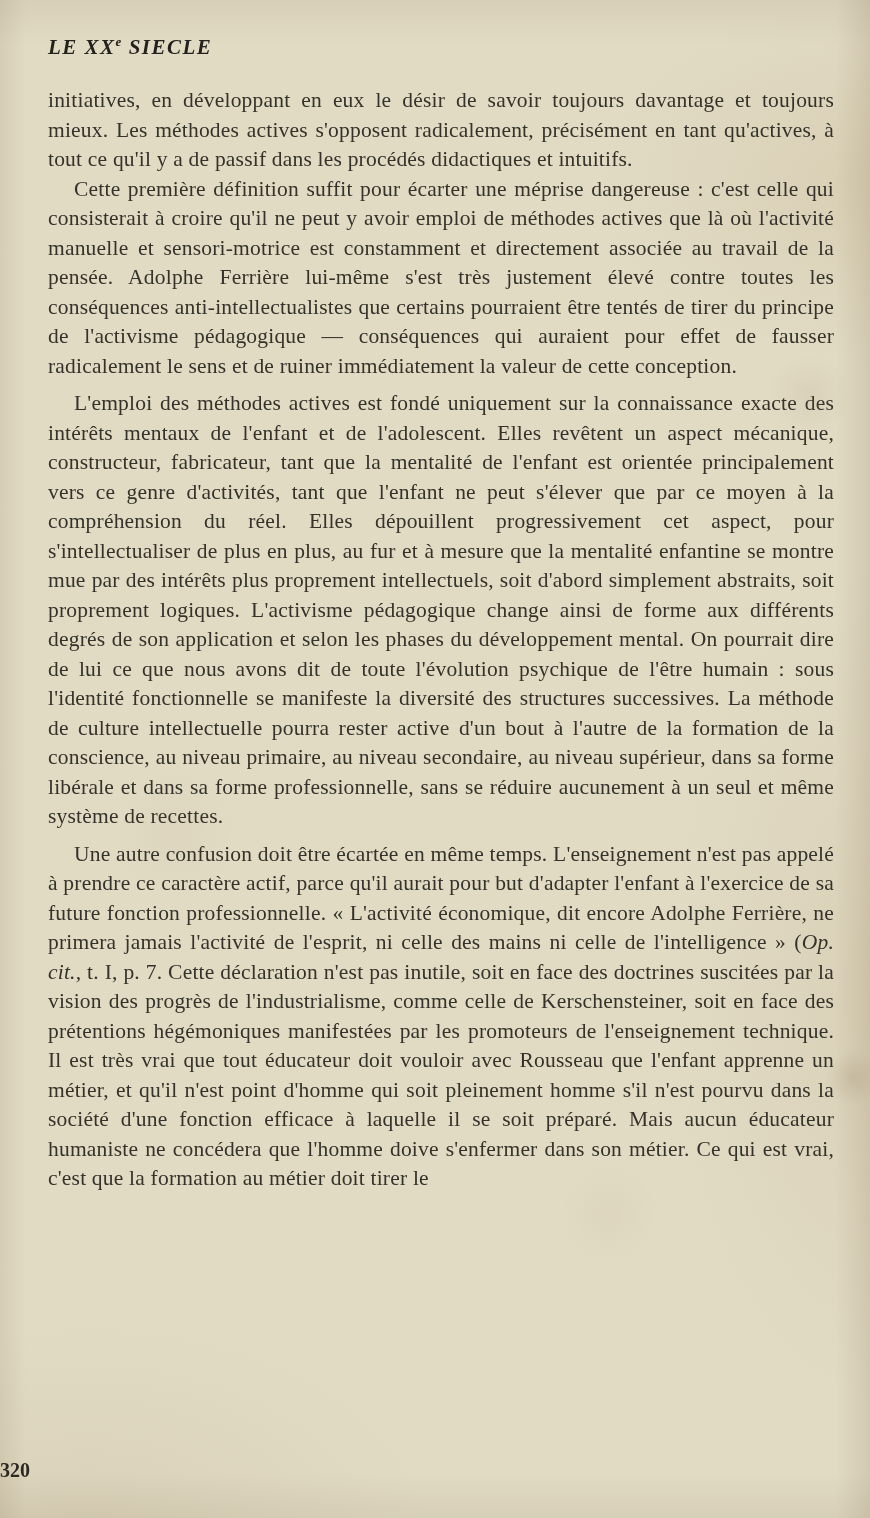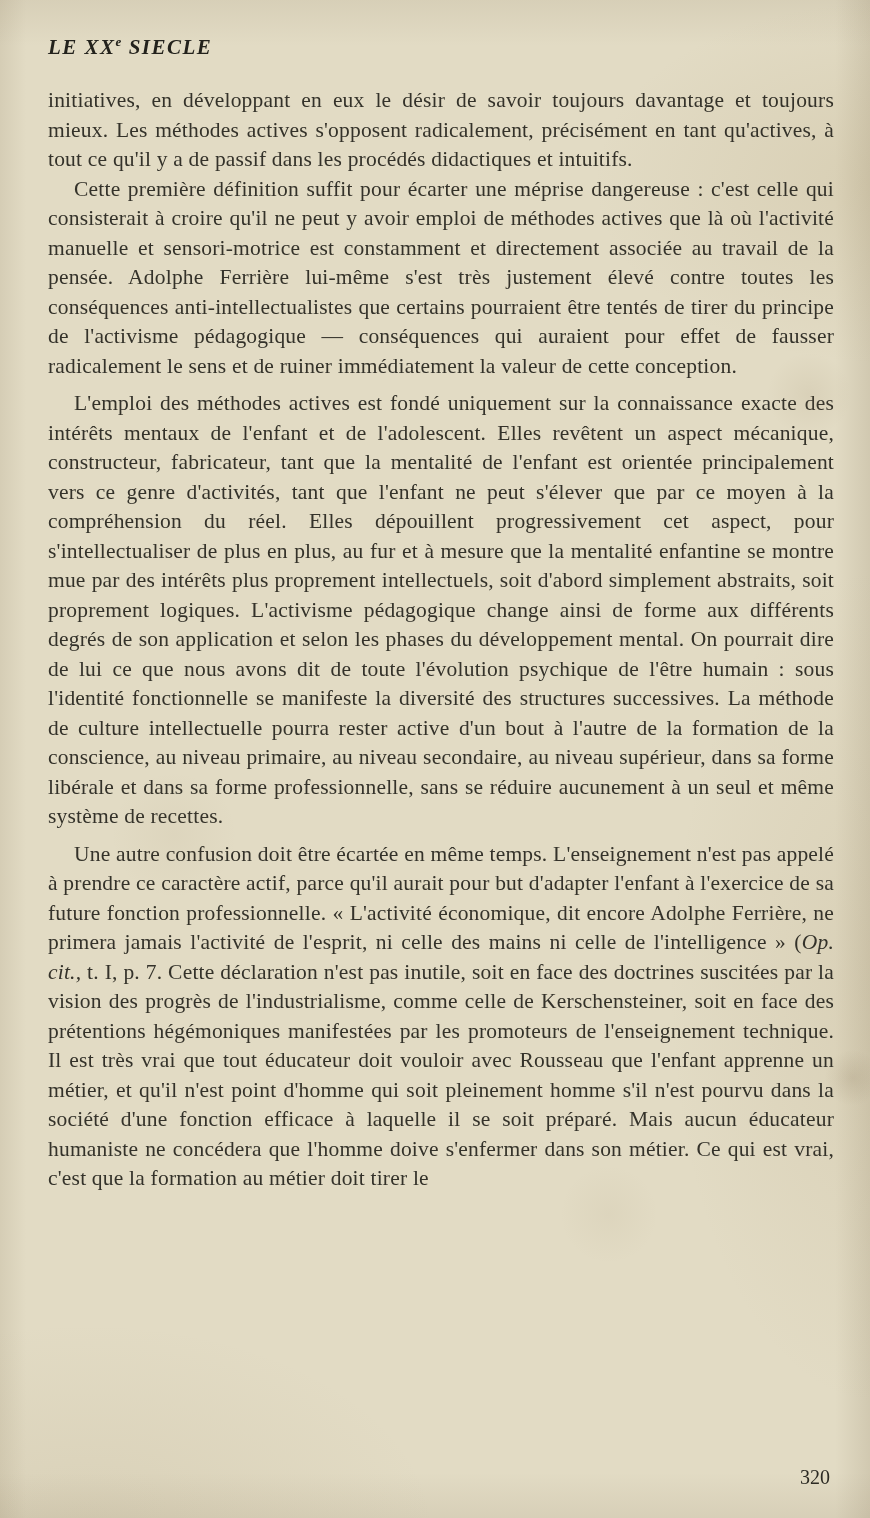--- a/index.html
+++ b/index.html
@@ -67,23 +67,23 @@
   .body-text p.spaced {
     margin-top: 8px;
   }
   .body-text em {
     font-style: italic;
   }
   .page-number {
     position: absolute;
     left: 0;
     right: 40px;
-    bottom: 29px;
-    text-align: right;
-    font-weight: normal;
+    bottom: 36px;
+    text-align: left;
+    font-weight: bold;
     font-size: 20px;
     color: #2c2a23;
   }
 </style>
 </head>
 <body>
 
 <div class="page">
 
   <div class="running-header">

